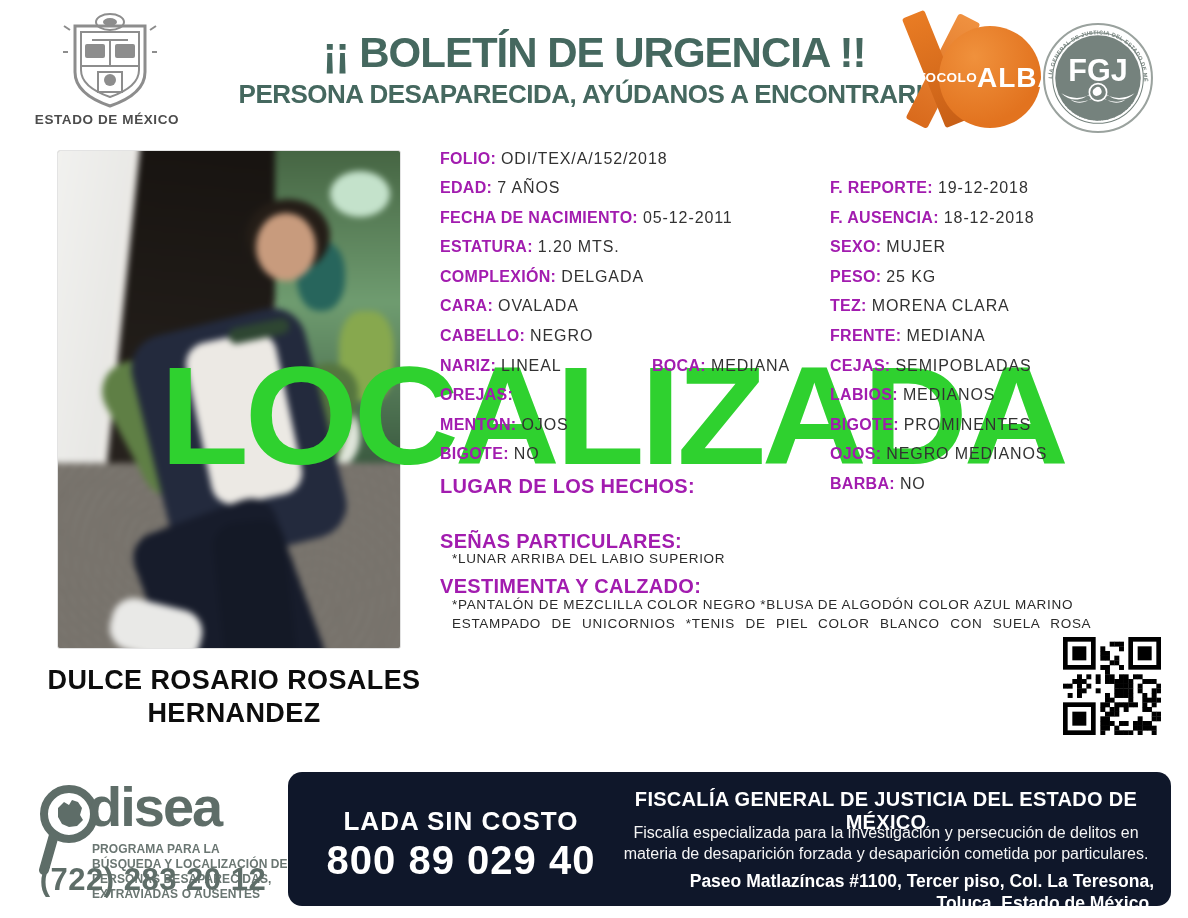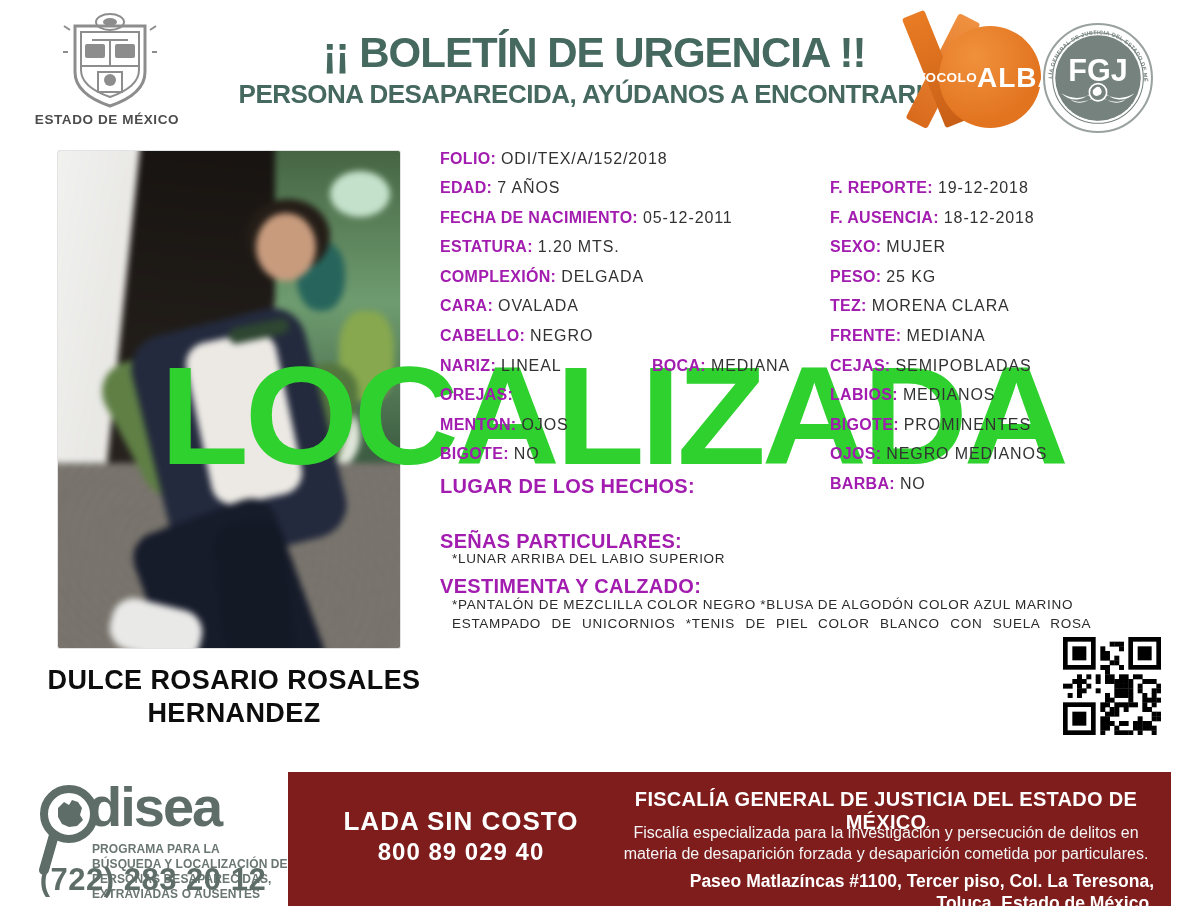--- a/index.html
+++ b/index.html
@@ -67,25 +67,25 @@
   .hdr{font-size:20px;font-weight:bold;letter-spacing:.3px;}
   .subval{position:absolute;z-index:3;font-size:13.5px;color:#2b2b2b;letter-spacing:.7px;white-space:nowrap;}
   .just{word-spacing:6px;}
 
   
   .name-block{position:absolute;left:28px;top:664px;width:412px;text-align:center;z-index:3;
     font-size:27px;font-weight:bold;line-height:33px;letter-spacing:.4px;color:#0d0d0d;}
   .qr{position:absolute;left:1063px;top:637px;width:98px;height:98px;z-index:3;}
 
   
-  .footer-box{position:absolute;left:288px;top:772px;width:883px;height:134px;background:#7f1d1d;z-index:3;}
+  .footer-box{position:absolute;left:288px;top:772px;width:883px;height:134px;background:#0f172a;z-index:3;border-radius:14px;}
   .lada1{position:absolute;left:28px;top:34px;width:290px;text-align:center;color:#fff;
     font-size:26px;font-weight:bold;letter-spacing:1px;}
   .lada2{position:absolute;left:18px;top:66px;width:310px;text-align:center;color:#fff;
-    font-size:24px;font-weight:bold;letter-spacing:1px;}
+    font-size:40px;font-weight:bold;letter-spacing:1px;}
   .fisc-title{position:absolute;left:320px;top:16px;width:556px;text-align:center;color:#fff;
     font-size:20px;font-weight:bold;letter-spacing:.3px;}
   .fisc-desc{position:absolute;left:320px;top:50px;width:556px;text-align:center;color:#f4f4f4;
     font-size:16px;line-height:21px;}
   .fisc-addr{position:absolute;left:320px;top:98px;width:546px;text-align:right;color:#fff;
     font-size:17.5px;font-weight:bold;line-height:22px;}
 
   .odisea{position:absolute;left:36px;top:780px;width:250px;height:130px;z-index:3;color:#5e6d68;}
   .odisea-mag{position:absolute;left:0;top:4px;width:72px;height:92px;}
   .odisea-brand{position:absolute;left:52px;top:-6px;font-size:56px;font-weight:bold;letter-spacing:-2px;color:#5e6d68;}

